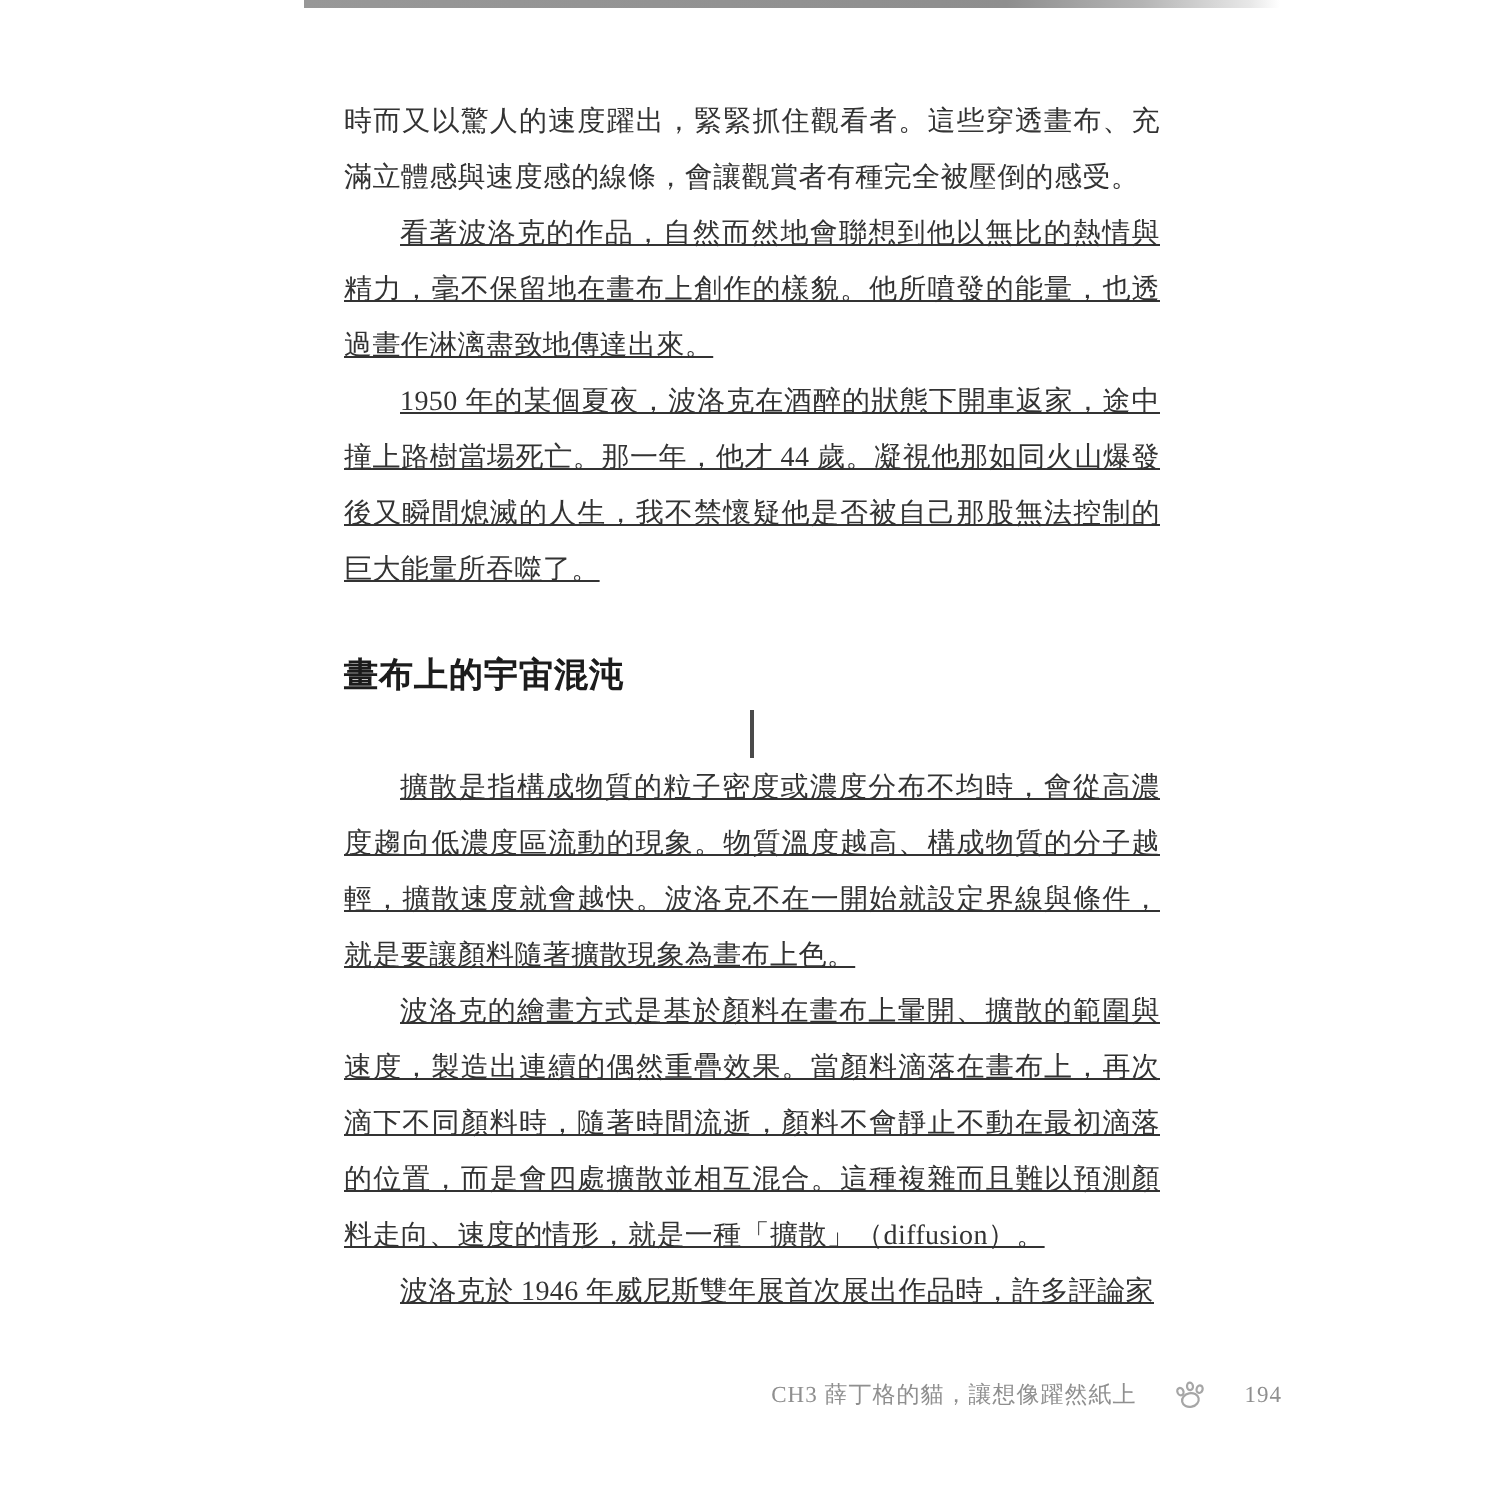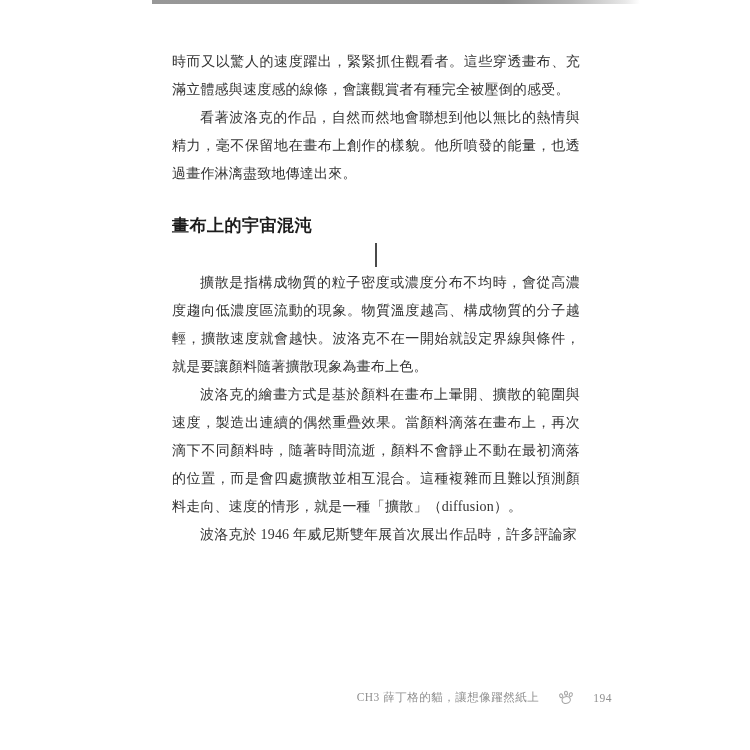--- a/index.html
+++ b/index.html
@@ -35,20 +35,21 @@
     margin: 0;
     font-size: 14px;
     line-height: 28px;
     text-align: justify;
     text-justify: inter-ideograph;
     letter-spacing: 0.2px;
     color: #333333;
   }
   .content p.indent {
     text-indent: 2em;
+    text-decoration: underline;
   }
   .heading-block {
     margin-top: 26px;
     margin-bottom: 2px;
     text-align: left;
   }
   .section-heading {
     margin: 0;
     font-family: "Liberation Sans", "DejaVu Sans", sans-serif;
     font-weight: 700;
@@ -68,20 +69,21 @@
     top: 690px;
     left: 0;
     width: 612px;
     display: flex;
     justify-content: flex-end;
     align-items: center;
     gap: 19px;
     font-size: 11.5px;
     letter-spacing: 0.5px;
     color: #8f8f8f;
+    padding-left: 29px;
   }
   .footer .chapter-title {
     white-space: nowrap;
   }
   .footer .paw-icon {
     display: inline-block;
     width: 16px;
     height: 15px;
     flex: 0 0 auto;
   }
@@ -92,20 +94,21 @@
 </head>
 <body>
 
 <div class="page">
 
   <div class="top-artifact"></div>
 
   <div class="content">
     <p class="no-indent">時而又以驚人的速度躍出，緊緊抓住觀看者。這些穿透畫布、充滿立體感與速度感的線條，會讓觀賞者有種完全被壓倒的感受。</p>
     <p class="indent">看著波洛克的作品，自然而然地會聯想到他以無比的熱情與精力，毫不保留地在畫布上創作的樣貌。他所噴發的能量，也透過畫作淋漓盡致地傳達出來。</p>
+    <p class="indent">1950 年的某個夏夜，波洛克在酒醉的狀態下開車返家，途中撞上路樹當場死亡。那一年，他才 44 歲。凝視他那如同火山爆發後又瞬間熄滅的人生，我不禁懷疑他是否被自己那股無法控制的巨大能量所吞噬了。</p>
 
     <div class="heading-block">
       <h2 class="section-heading">畫布上的宇宙混沌</h2>
       <div class="heading-divider"></div>
     </div>
 
     <p class="indent">擴散是指構成物質的粒子密度或濃度分布不均時，會從高濃度趨向低濃度區流動的現象。物質溫度越高、構成物質的分子越輕，擴散速度就會越快。波洛克不在一開始就設定界線與條件，就是要讓顏料隨著擴散現象為畫布上色。</p>
     <p class="indent">波洛克的繪畫方式是基於顏料在畫布上暈開、擴散的範圍與速度，製造出連續的偶然重疊效果。當顏料滴落在畫布上，再次滴下不同顏料時，隨著時間流逝，顏料不會靜止不動在最初滴落的位置，而是會四處擴散並相互混合。這種複雜而且難以預測顏料走向、速度的情形，就是一種「擴散」（diffusion）。</p>
     <p class="indent">波洛克於 1946 年威尼斯雙年展首次展出作品時，許多評論家</p>
   </div>

